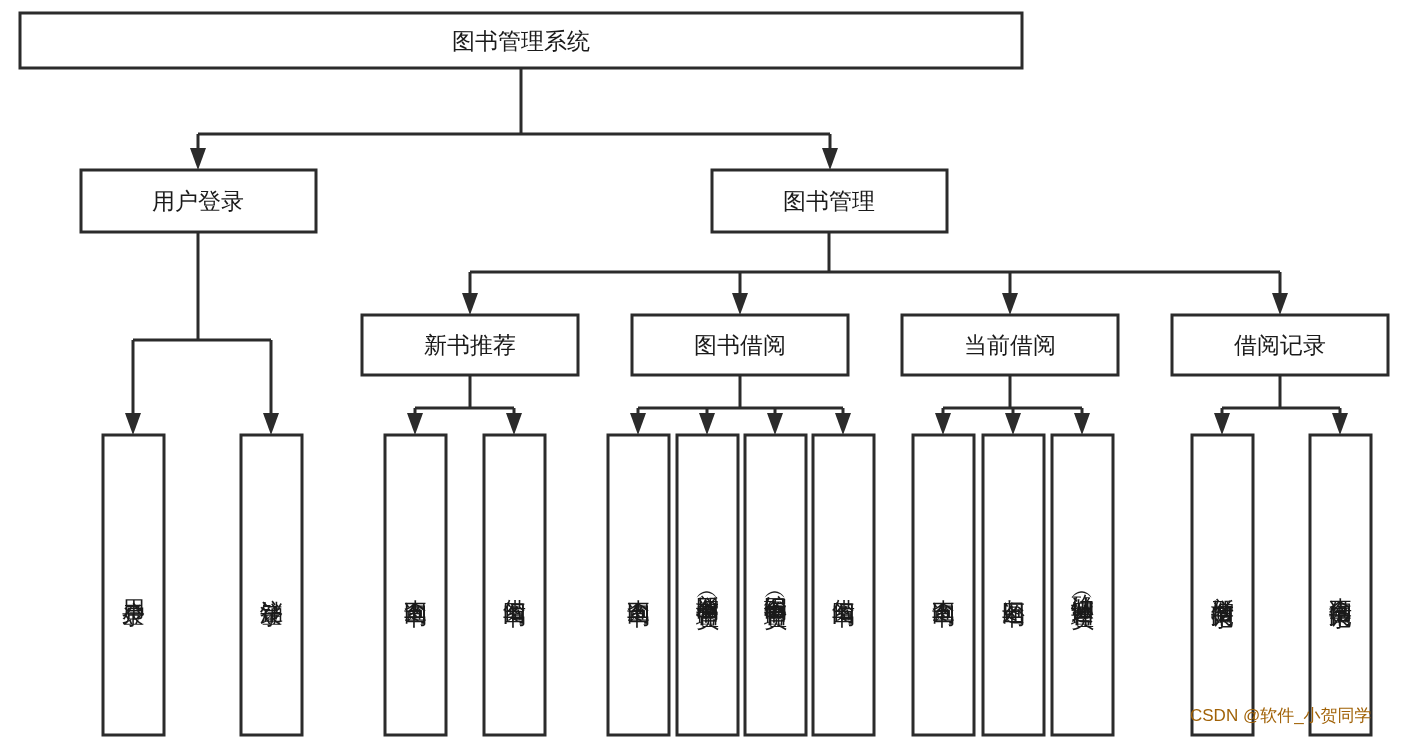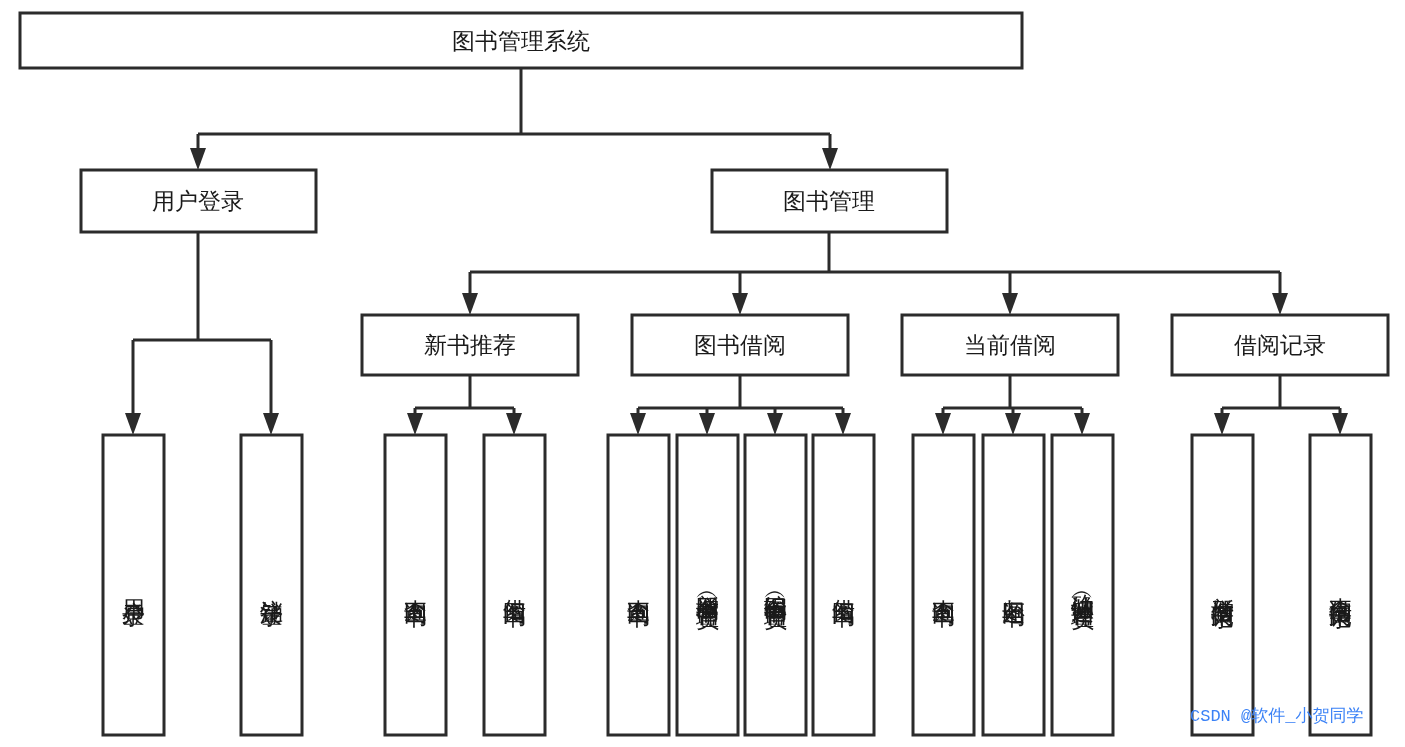--- a/index.html
+++ b/index.html
@@ -56,23 +56,23 @@
     font-family: "DejaVu Sans", "Liberation Sans", sans-serif;
     font-size: 23px;
     line-height: 1.18;
     letter-spacing: 2px;
     color: #1a1a1a;
     white-space: nowrap;
     pointer-events: none;
   }
   .watermark {
     position: absolute;
-    font-family: Liberation Mono, monospace;
+    font-family: Liberation Sans, sans-serif;
     font-size: 17px;
-    color: #3b82f6;
+    color: #a16207;
     white-space: nowrap;
   }
 </style>
 </head>
 <body>
 
 <div id="diagram-root">
 
   <svg class="diagram-canvas" viewBox="0 0 1405 747">
     <defs>

